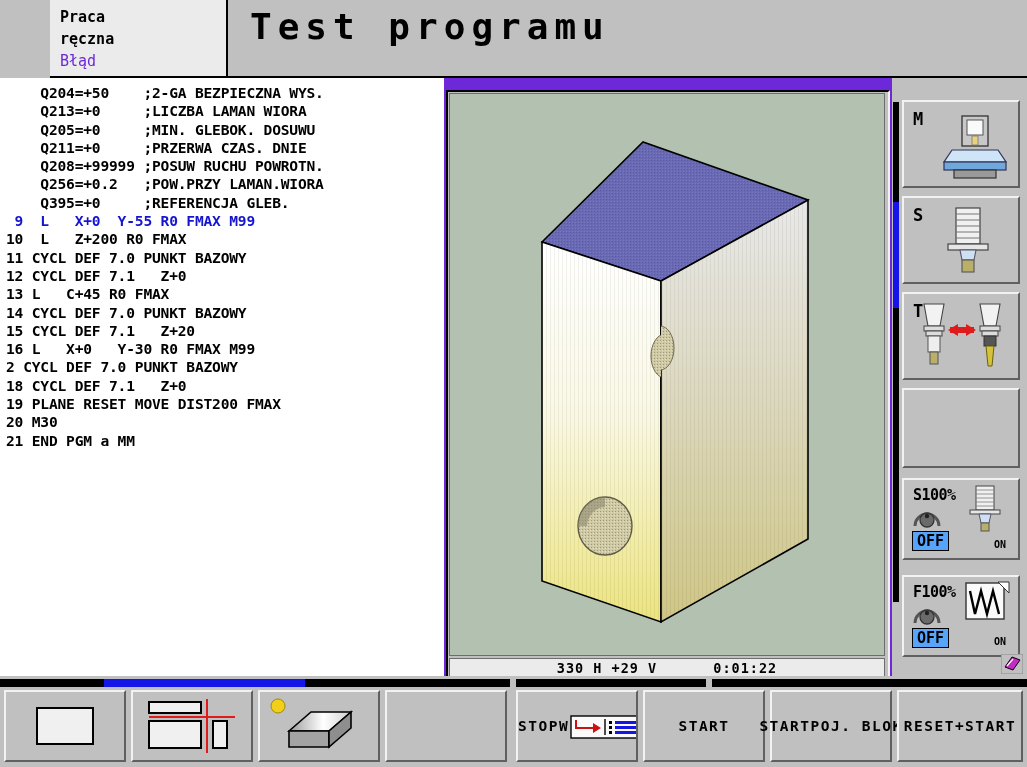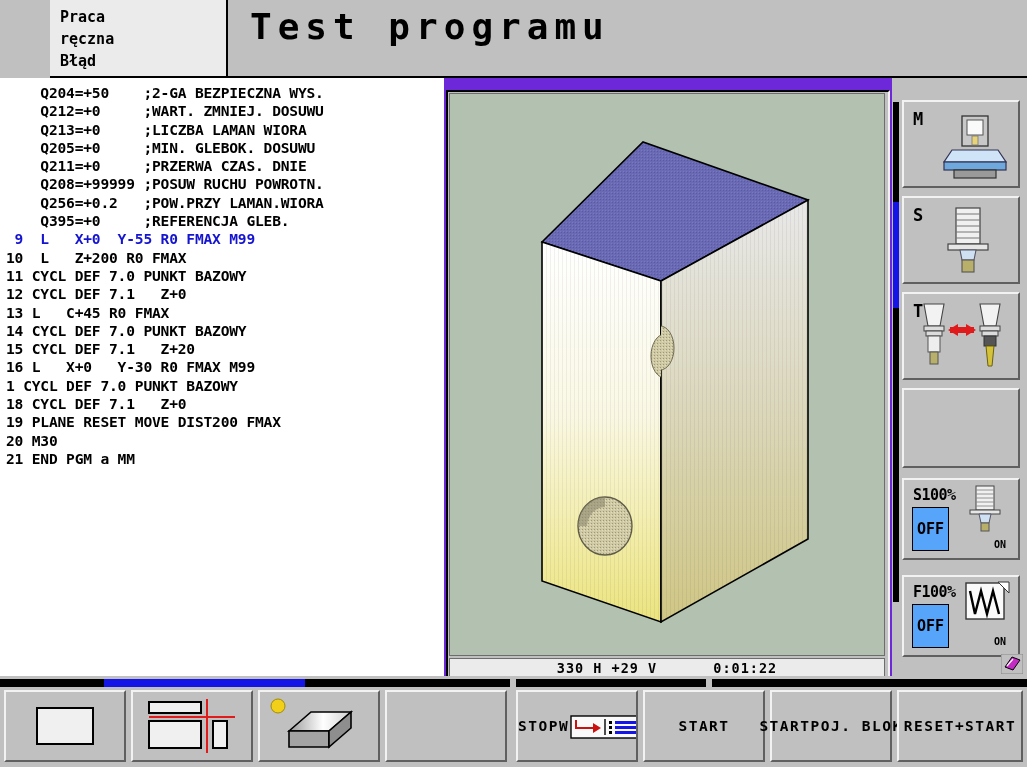--- a/index.html
+++ b/index.html
@@ -13,21 +13,21 @@
 
   
   .header{ position:absolute; left:18px; top:0; width:1027px; height:66px;margin-left:32px; }
   .hdr-mode{
     position:absolute; left:0; top:0; width:178px; height:78px;
     background:#ebebeb; border-right:2px solid #000;
     padding:6px 0 0 10px;
   }
   .hdr-mode .l{ font-size:15px; line-height:22px; color:#000; letter-spacing:0px;
                 font-family:"DejaVu Sans Mono",monospace; font-weight:bold; }
-  .hdr-mode .err{ color:#000000; font-weight:bold; }
+  .hdr-mode .err{ color:#6d28d9; font-weight:normal; }
   .hdr-title{
     position:absolute; left:180px; top:0; right:0; height:78px;
     background:#c0c0c0;
     display:flex; align-items:flex-start;
   }
   .hdr-title span{
     font-size:36px; font-weight:bold; letter-spacing:6px; color:#000;
     padding:6px 0 0 20px; font-family:"DejaVu Sans Mono",monospace;
   }
   .hdr-rule{ position:absolute; left:0; top:76px; width:1027px; height:2px; background:#000; }
@@ -90,21 +90,21 @@
     font-family:"DejaVu Sans Mono",monospace; color:#000;
   }
   .ov-label{
     position:absolute; left:9px; top:6px; font-size:15px; font-weight:bold;
     font-family:"DejaVu Sans Mono",monospace; color:#000; letter-spacing:-0.5px;
   }
   .ov-off{
     position:absolute; left:8px; bottom:7px;
     background:#57a5fb; color:#000; font-weight:bold;
     font-size:15px; font-family:"DejaVu Sans Mono",monospace;
-    padding:12px 4px; border:1px solid #000; letter-spacing:0px;
+    padding:0px 4px; border:1px solid #000; letter-spacing:0px;
   }
   .ov-on{
     position:absolute; right:12px; bottom:8px;
     color:#000; font-weight:bold; font-size:10px;
     font-family:"DejaVu Sans Mono",monospace;
   }
   .bookicon{
     position:absolute; right:4px; bottom:2px; width:22px; height:20px;
   }
 
@@ -141,36 +141,35 @@
     <div class="hdr-title">
       <span>Test programu</span>
     </div>
     <div class="hdr-rule"></div>
   </div>
 
   <div class="main">
 
     <div class="prog" id="prog">
         <div class="row">    Q204=+50    ;2-GA BEZPIECZNA WYS.</div>
-        <div class="row">    Q212=+0     ;WART. ZMNIEJ. DOSUWU</div>
         <div class="row">    Q213=+0     ;LICZBA LAMAN WIORA</div>
         <div class="row">    Q205=+0     ;MIN. GLEBOK. DOSUWU</div>
         <div class="row">    Q211=+0     ;PRZERWA CZAS. DNIE</div>
         <div class="row">    Q208=+99999 ;POSUW RUCHU POWROTN.</div>
         <div class="row">    Q256=+0.2   ;POW.PRZY LAMAN.WIORA</div>
         <div class="row">    Q395=+0     ;REFERENCJA GLEB.</div>
         <div class="row hl"> 9  L   X+0  Y-55 R0 FMAX M99</div>
         <div class="row">10  L   Z+200 R0 FMAX</div>
         <div class="row">11 CYCL DEF 7.0 PUNKT BAZOWY</div>
         <div class="row">12 CYCL DEF 7.1   Z+0</div>
         <div class="row">13 L   C+45 R0 FMAX</div>
         <div class="row">14 CYCL DEF 7.0 PUNKT BAZOWY</div>
         <div class="row">15 CYCL DEF 7.1   Z+20</div>
         <div class="row">16 L   X+0   Y-30 R0 FMAX M99</div>
-        <div class="row">1 CYCL DEF 7.0 PUNKT BAZOWY</div>
+        <div class="row">2 CYCL DEF 7.0 PUNKT BAZOWY</div>
         <div class="row">18 CYCL DEF 7.1   Z+0</div>
         <div class="row">19 PLANE RESET MOVE DIST200 FMAX</div>
         <div class="row">20 M30</div>
         <div class="row">21 END PGM a MM</div>
       </div>
 
     <div class="gfxwrap">
       <div class="gfx">
         <svg width="436" height="563" viewBox="0 0 436 563">
           <defs>

